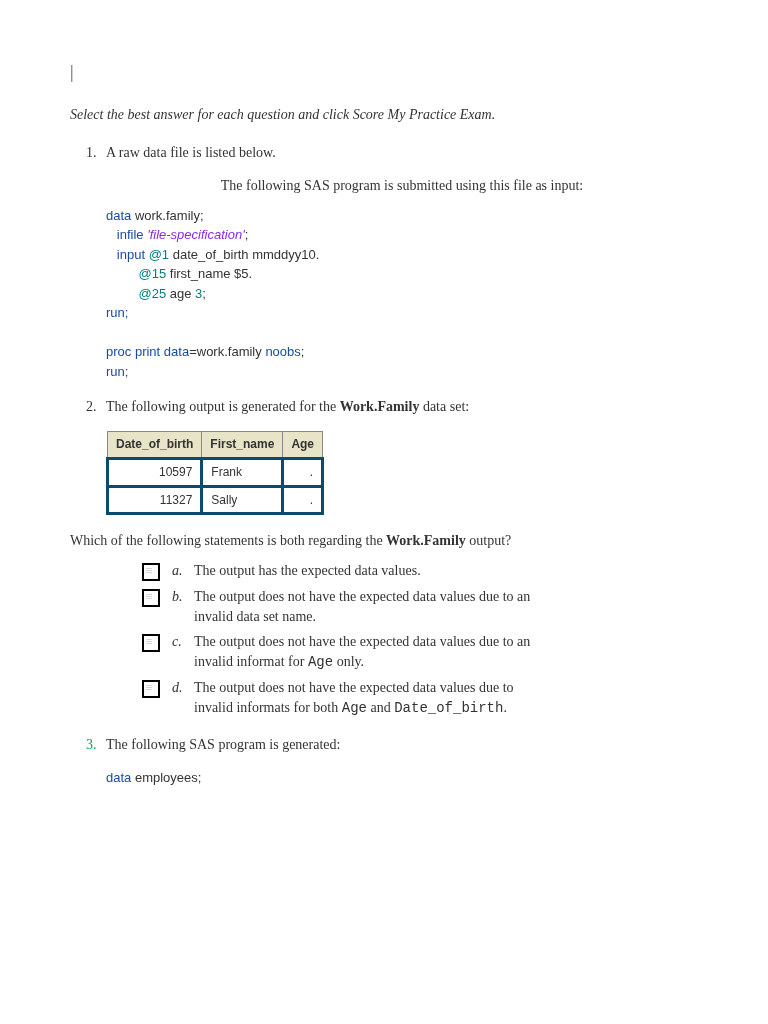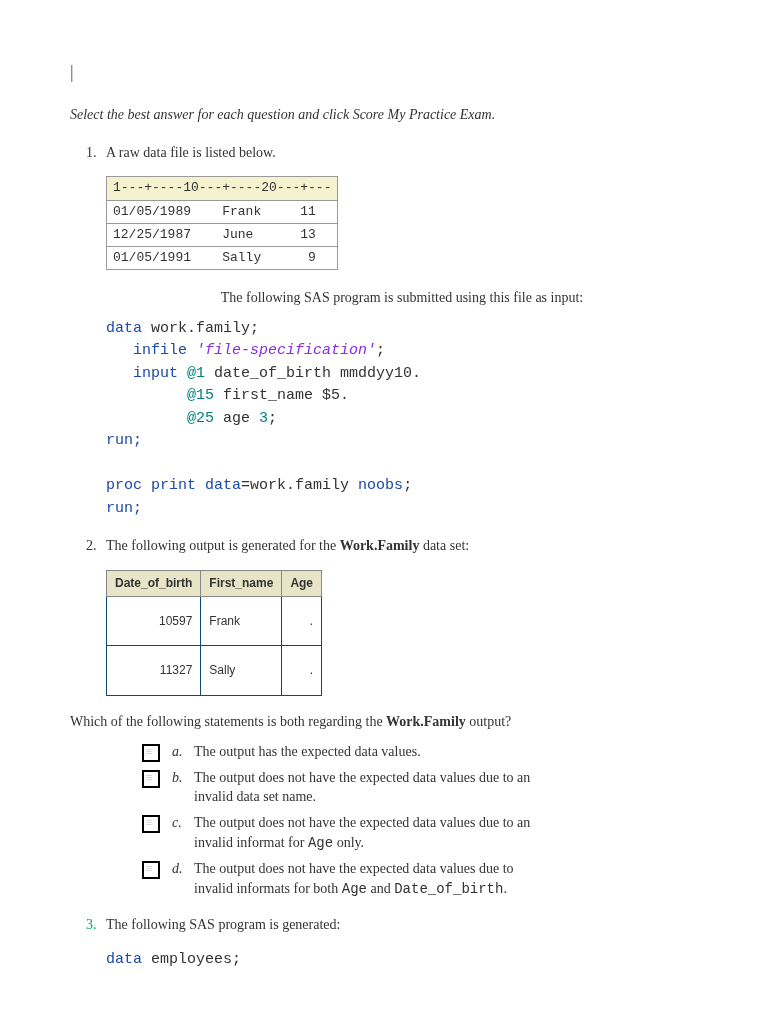--- a/index.html
+++ b/index.html
@@ -47,22 +47,22 @@
   }
   .raw-table td.ruler {
     background: #f5f2d0;
   }
   .post-text {
     margin: 10px 0 10px 0;
     padding-left: 36px;
     text-align: center;
   }
   .code-block {
-    font-family: Liberation Mono, monospace;
-    font-size: 15px;
+    font-family: Liberation Sans, sans-serif;
+    font-size: 13px;
     line-height: 1.5;
     white-space: pre;
     margin: 6px 0 16px 36px;
   }
   .kw-blue { color: #1a4aa8; }
   .kw-teal { color: #008080; }
   .lit-purple { color: #8a2be2; font-style: italic; }
   .output-table {
     border-collapse: collapse;
     font-family: Arial, sans-serif;
@@ -70,22 +70,22 @@
     margin: 8px 0 16px 36px;
   }
   .output-table th {
     background: #e8e4c8;
     border: 1px solid #888;
     padding: 4px 8px;
     font-weight: bold;
     text-align: left;
   }
   .output-table td {
-    border: 1px solid #0c4a6e;
-    padding: 16px 8px;
+    border: 3px solid #0c4a6e;
+    padding: 4px 8px;
   }
   .output-table td.num { text-align: right; }
   .output-table td.dot { text-align: right; }
   .which-text {
     margin: 8px 0 10px 0;
   }
   .options {
     padding-left: 72px;
   }
   .option-row {
@@ -128,36 +128,20 @@
 <body>
 
 <div class="cursor">|</div>
 
 <div class="instructions">Select the best answer for each question and click Score My Practice Exam.</div>
 
 <div class="question-block">
   <div class="question-text">
     <span class="qnum">1.</span><span>A raw data file is listed below.</span>
   </div>
-  <table class="raw-table">
-    <tbody>
-        <tr>
-          <td class="ruler">1---+----10---+----20---+---</td>
-        </tr>
-    <tr>
-          <td>01/05/1989    Frank     11</td>
-        </tr>
-    <tr>
-          <td>12/25/1987    June      13</td>
-        </tr>
-    <tr>
-          <td>01/05/1991    Sally      9</td>
-        </tr>
-  </tbody>
-    </table>
 </div>
 
 <div class="post-text">The following SAS program is submitted using this file as input:</div>
 
 <div class="code-block"><span class="kw-blue">data</span><span> work.family;</span>
 <span class="kw-blue">   infile </span><span class="lit-purple">'file-specification'</span><span>;</span>
 <span class="kw-blue">   input </span><span class="kw-teal">@1</span><span> date_of_birth mmddyy10.</span>
 <span class="kw-teal">         @15</span><span> first_name </span><span>$5.</span>
 <span class="kw-teal">         @25</span><span> age </span><span class="kw-teal">3</span><span>;</span>
 <span class="kw-blue">run;</span>

